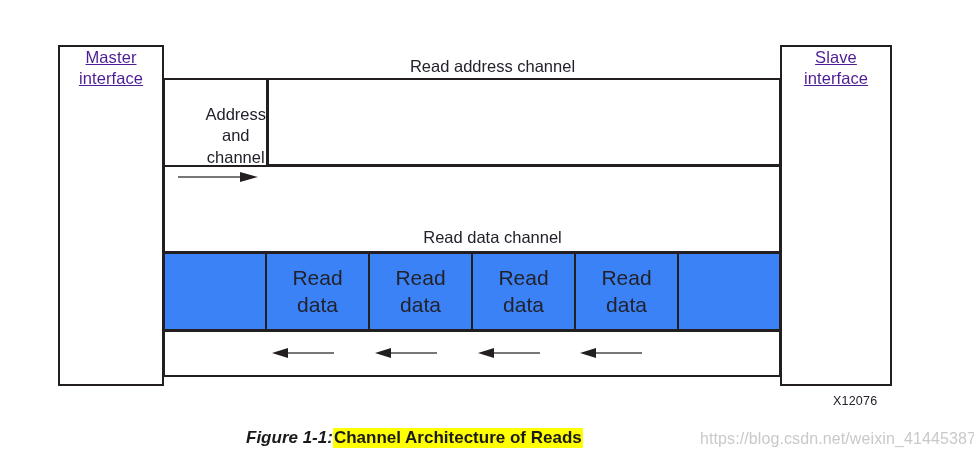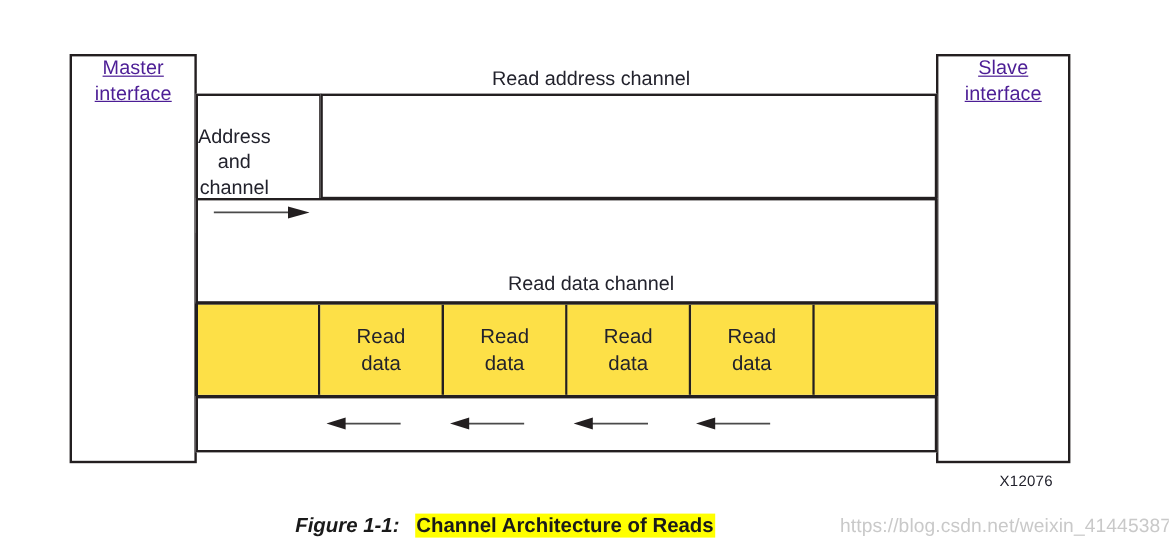--- a/index.html
+++ b/index.html
@@ -55,21 +55,21 @@
     color: #22222c;
     white-space: nowrap;
     padding-left: 20px;
   }
   #read-address-channel-label { left: 164px; top: 58px;  width: 617px; }
   #read-data-channel-label    { left: 164px; top: 229px; width: 617px; }
 
   
   #address-and-control-cell {
     left: 163px; top: 78px; width: 105px; height: 116px;
-    display: flex; align-items: center; justify-content: flex-start;
+    display: flex; align-items: center; justify-content: flex-end;
     text-align: center; font-size: 16.5px; line-height: 1.28;
   }
   #read-address-channel-body {
     left: 267px; top: 78px; width: 514px; height: 88px;
   }
 
   
   #middle-band {
     left: 163px; top: 165px; width: 618px; height: 88px;
   }
@@ -87,23 +87,23 @@
     box-sizing: border-box;
     border: 2px solid #231f20;
   }
   .data-cell {
     box-sizing: border-box;
     border-right: 2px solid #231f20;
     display: flex;
     align-items: center;
     justify-content: center;
     text-align: center;
-    font-size: 17px;
+    font-size: 21px;
     line-height: 1.28;
-    background: #fde047;
+    background: #3b82f6;
   }
   .data-cell:last-child { border-right: none; }
   .data-cell.lead  { flex: 0 0 102px; }
   .data-cell.beat  { flex: 0 0 103px; }
   .data-cell.trail { flex: 1 1 auto; }
 
   
   .arrow {
     position: absolute;
     height: 12px;
@@ -133,21 +133,21 @@
     color: #c9c9c9;
     white-space: nowrap;
     letter-spacing: 0.1px;
   }
 
   #caption {
     position: absolute;
     left: 246px; top: 428px;
     display: flex;
     align-items: center;
-    gap: 13px;
+    gap: 0;
     white-space: nowrap;
   }
   #figure-number {
     font-style: italic;
     font-weight: bold;
     font-size: 17px;
     color: #1a1a1a;
   }
   #figure-title {
     font-weight: bold;

